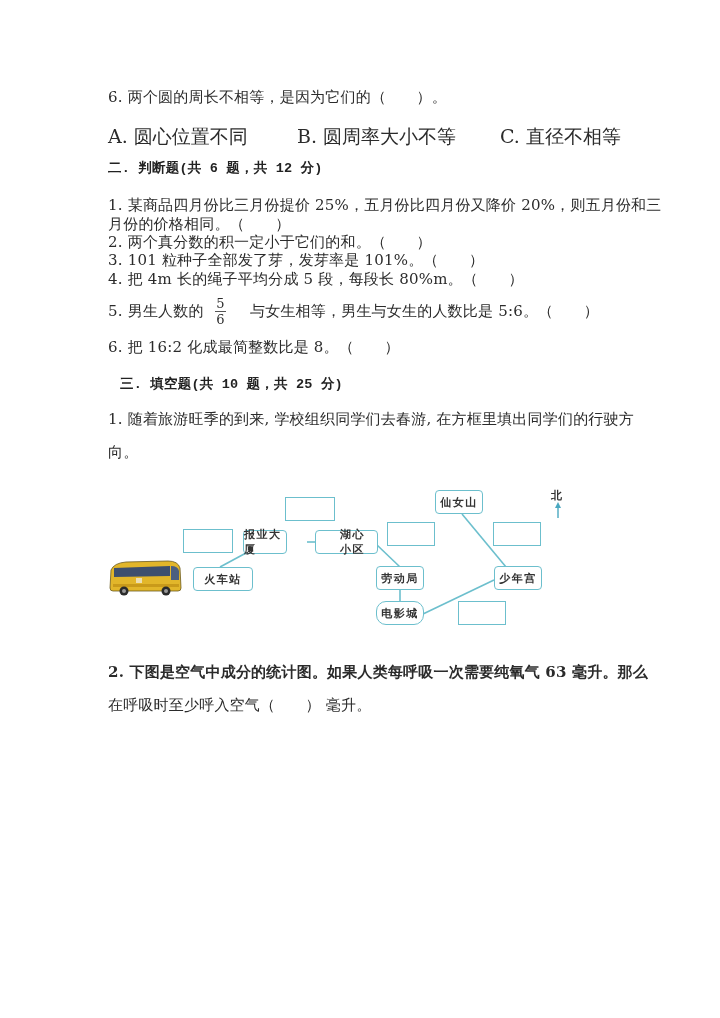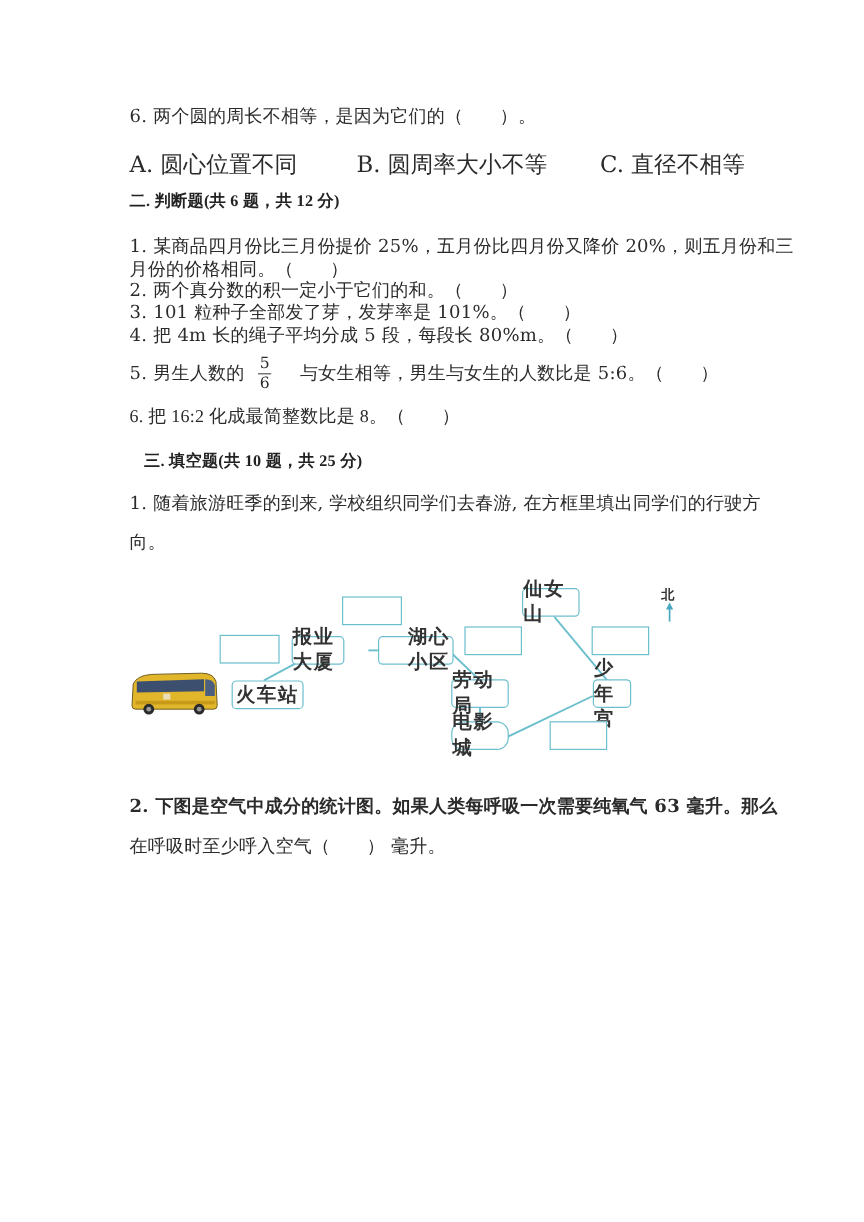--- a/index.html
+++ b/index.html
@@ -1,28 +1,28 @@
 <!DOCTYPE html>
 <html><head>
 <meta charset="utf-8">
 <style>
   html, body { margin: 0; padding: 0; background: #ffffff; }
   body { width: 720px; height: 1018px; position: relative; overflow: hidden;
          font-family: "DejaVu Serif", "Liberation Serif", serif; color: #2b2b2b; }
   .line { position: absolute; left: 108px; font-size: 15px; white-space: nowrap; letter-spacing: 0.2px; }
-  .heading { font-family: Liberation Serif, serif; font-weight: bold; font-size: 13.5px; color: #222; }
+  .heading { font-family: Liberation Mono, monospace; font-weight: bold; font-size: 13.5px; color: #222; }
   .opt { position: absolute; font-size: 19px; white-space: nowrap; }
   .frac { position: absolute; display: inline-flex; flex-direction: column; align-items: center;
           font-size: 13px; line-height: 13px; }
   .frac .bar { width: 11px; border-top: 1px solid #555; margin: 1px 0; }
   
   .diagram { position: absolute; left: 0; top: 0; width: 720px; height: 1018px; pointer-events: none; }
   .node { position: absolute; border: 1.6px solid #6cbfcd; border-radius: 4px; background: #fff;
           display: flex; align-items: center; justify-content: center; box-sizing: border-box;
-          font-family: "DejaVu Serif", serif; font-weight: bold; font-size: 16px; color: #333; letter-spacing: 1.5px; pointer-events: auto; }
+          font-family: "DejaVu Serif", serif; font-weight: bold; font-size: 11px; color: #333; letter-spacing: 1.5px; pointer-events: auto; }
   .blank { position: absolute; border: 1.6px solid #6cbfcd; background: #fff; box-sizing: border-box; pointer-events: auto; }
   .north { position: absolute; font-size: 11px; font-weight: bold; color: #333; font-family: "DejaVu Sans", sans-serif; }
   svg.links { position: absolute; left: 0; top: 0; }
 </style>
 </head>
 <body>
 
 <div class="line" style="top:88px;">6. 两个圆的周长不相等，是因为它们的（　　）。</div>
 <div class="opt" style="left:108px; top:124px;">A. 圆心位置不同</div>
 <div class="opt" style="left:297px; top:124px;">B. 圆周率大小不等</div>
@@ -36,21 +36,21 @@
 <div class="line" style="top:270px;">4. 把 4m 长的绳子平均分成 5 段，每段长 80%m。（　　）</div>
 
 <div class="line" style="top:302px;">5. 男生人数的</div>
 <div class="frac" style="left:215px; top:297px;">
   <span>5</span>
   <span class="bar"></span>
   <span>6</span>
 </div>
 <div class="line" style="left:250px; top:302px;">与女生相等，男生与女生的人数比是 5:6。（　　）</div>
 
-<div class="line" style="top:338px;font-family:Liberation Serif, serif;">6. 把 16:2 化成最简整数比是 8。（　　）</div>
+<div class="line" style="top:338px;">6. 把 16:2 化成最简整数比是 8。（　　）</div>
 
 <div class="line heading" style="top:375px;margin-left:12px;">三. 填空题(共 10 题，共 25 分)</div>
 <div class="line" style="top:410px;">1. 随着旅游旺季的到来, 学校组织同学们去春游, 在方框里填出同学们的行驶方</div>
 <div class="line" style="top:443px;">向。</div>
 
 <div class="diagram">
   <svg class="links" width="720" height="1018">
     <g stroke="#6cbfcd" stroke-width="1.6" fill="none">
 
       <line x1="220" y1="567" x2="246" y2="553"></line>
@@ -82,21 +82,21 @@
     <circle cx="58" cy="33" r="4.5" fill="#2b2b2b"></circle>
     <circle cx="58" cy="33" r="2" fill="#999"></circle>
     <rect x="28" y="20" width="6" height="5" fill="#f1f1f1" opacity="0.7"></rect>
   </svg>
 
   <div class="node" style="left:193px; top:567px; width:60px; height:24px;">火车站</div>
   <div class="node" style="left:243px; top:530px; width:44px; height:24px;">报业大厦</div>
   <div class="node" style="left:315px; top:530px; width:63px; height:24px;padding-left:24px;">湖心小区</div>
   <div class="node" style="left:376px; top:566px; width:48px; height:24px;">劳动局</div>
   <div class="node" style="left:376px; top:601px; width:48px; height:24px;border-radius:10px;">电影城</div>
-  <div class="node" style="left:494px; top:566px; width:32px; height:24px;">少年宫</div>
+  <div class="node" style="left:494px; top:566px; width:48px; height:24px;">少年宫</div>
   <div class="node" style="left:435px; top:490px; width:48px; height:24px;">仙女山</div>
 
   <div class="blank" style="left:183px; top:529px; width:50px; height:24px;"></div>
   <div class="blank" style="left:285px; top:497px; width:50px; height:24px;"></div>
   <div class="blank" style="left:387px; top:522px; width:48px; height:24px;"></div>
   <div class="blank" style="left:493px; top:522px; width:48px; height:24px;"></div>
   <div class="blank" style="left:458px; top:601px; width:48px; height:24px;"></div>
 
   <div class="north" style="left:551px; top:488px;">北</div>
 </div>

